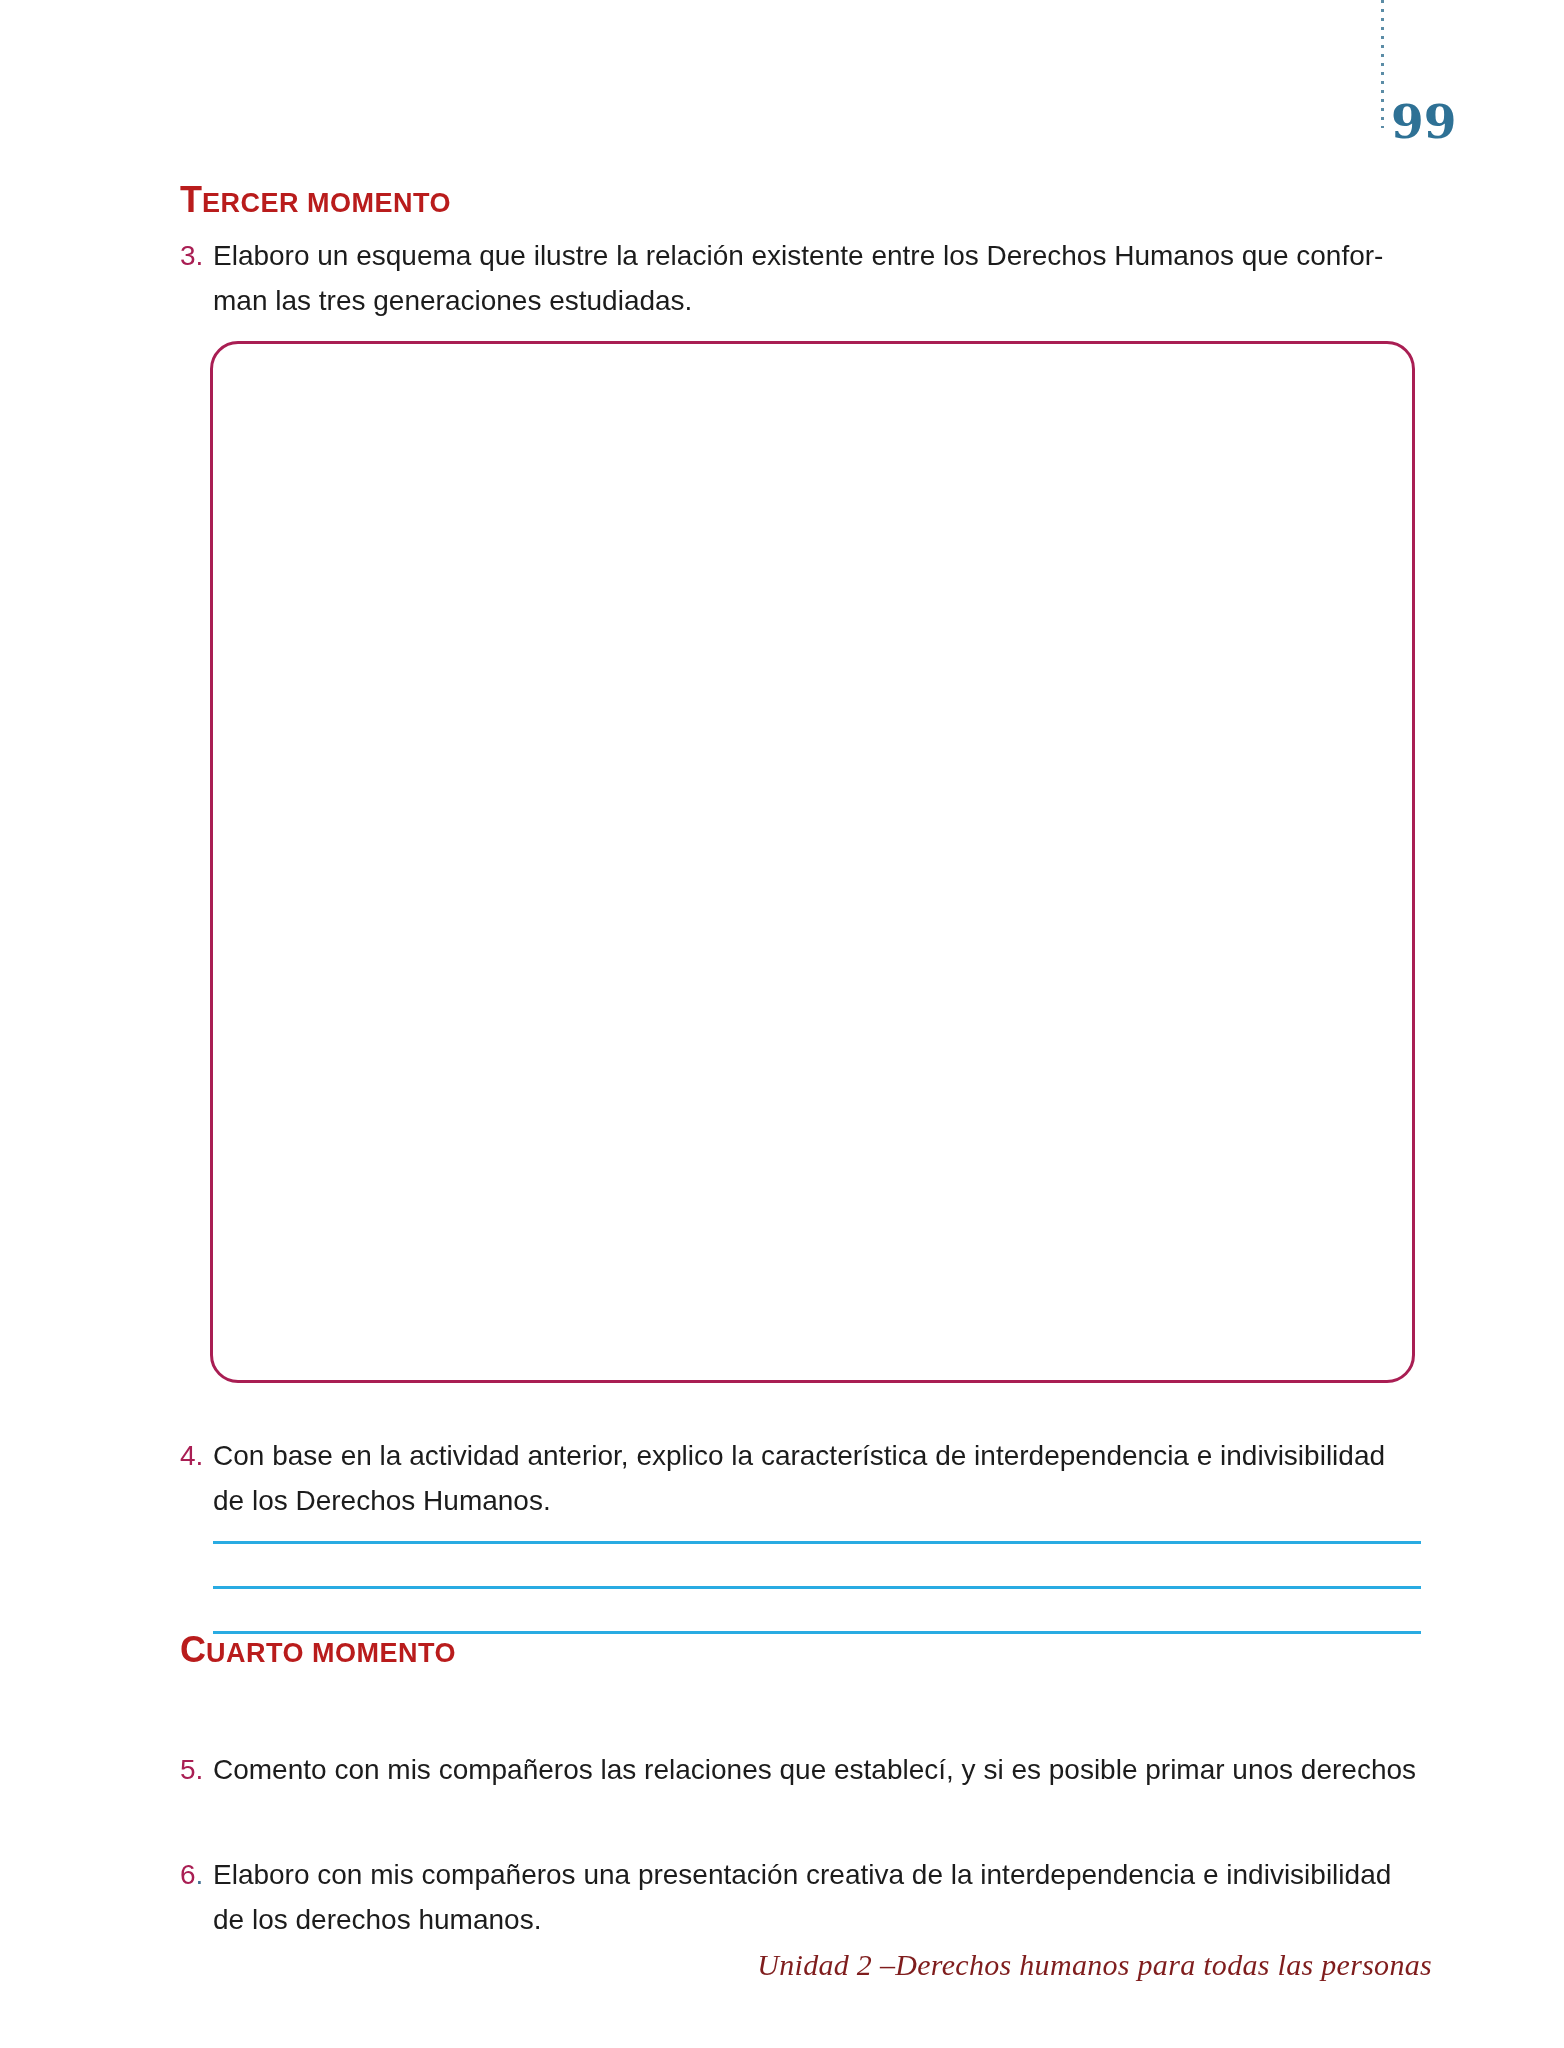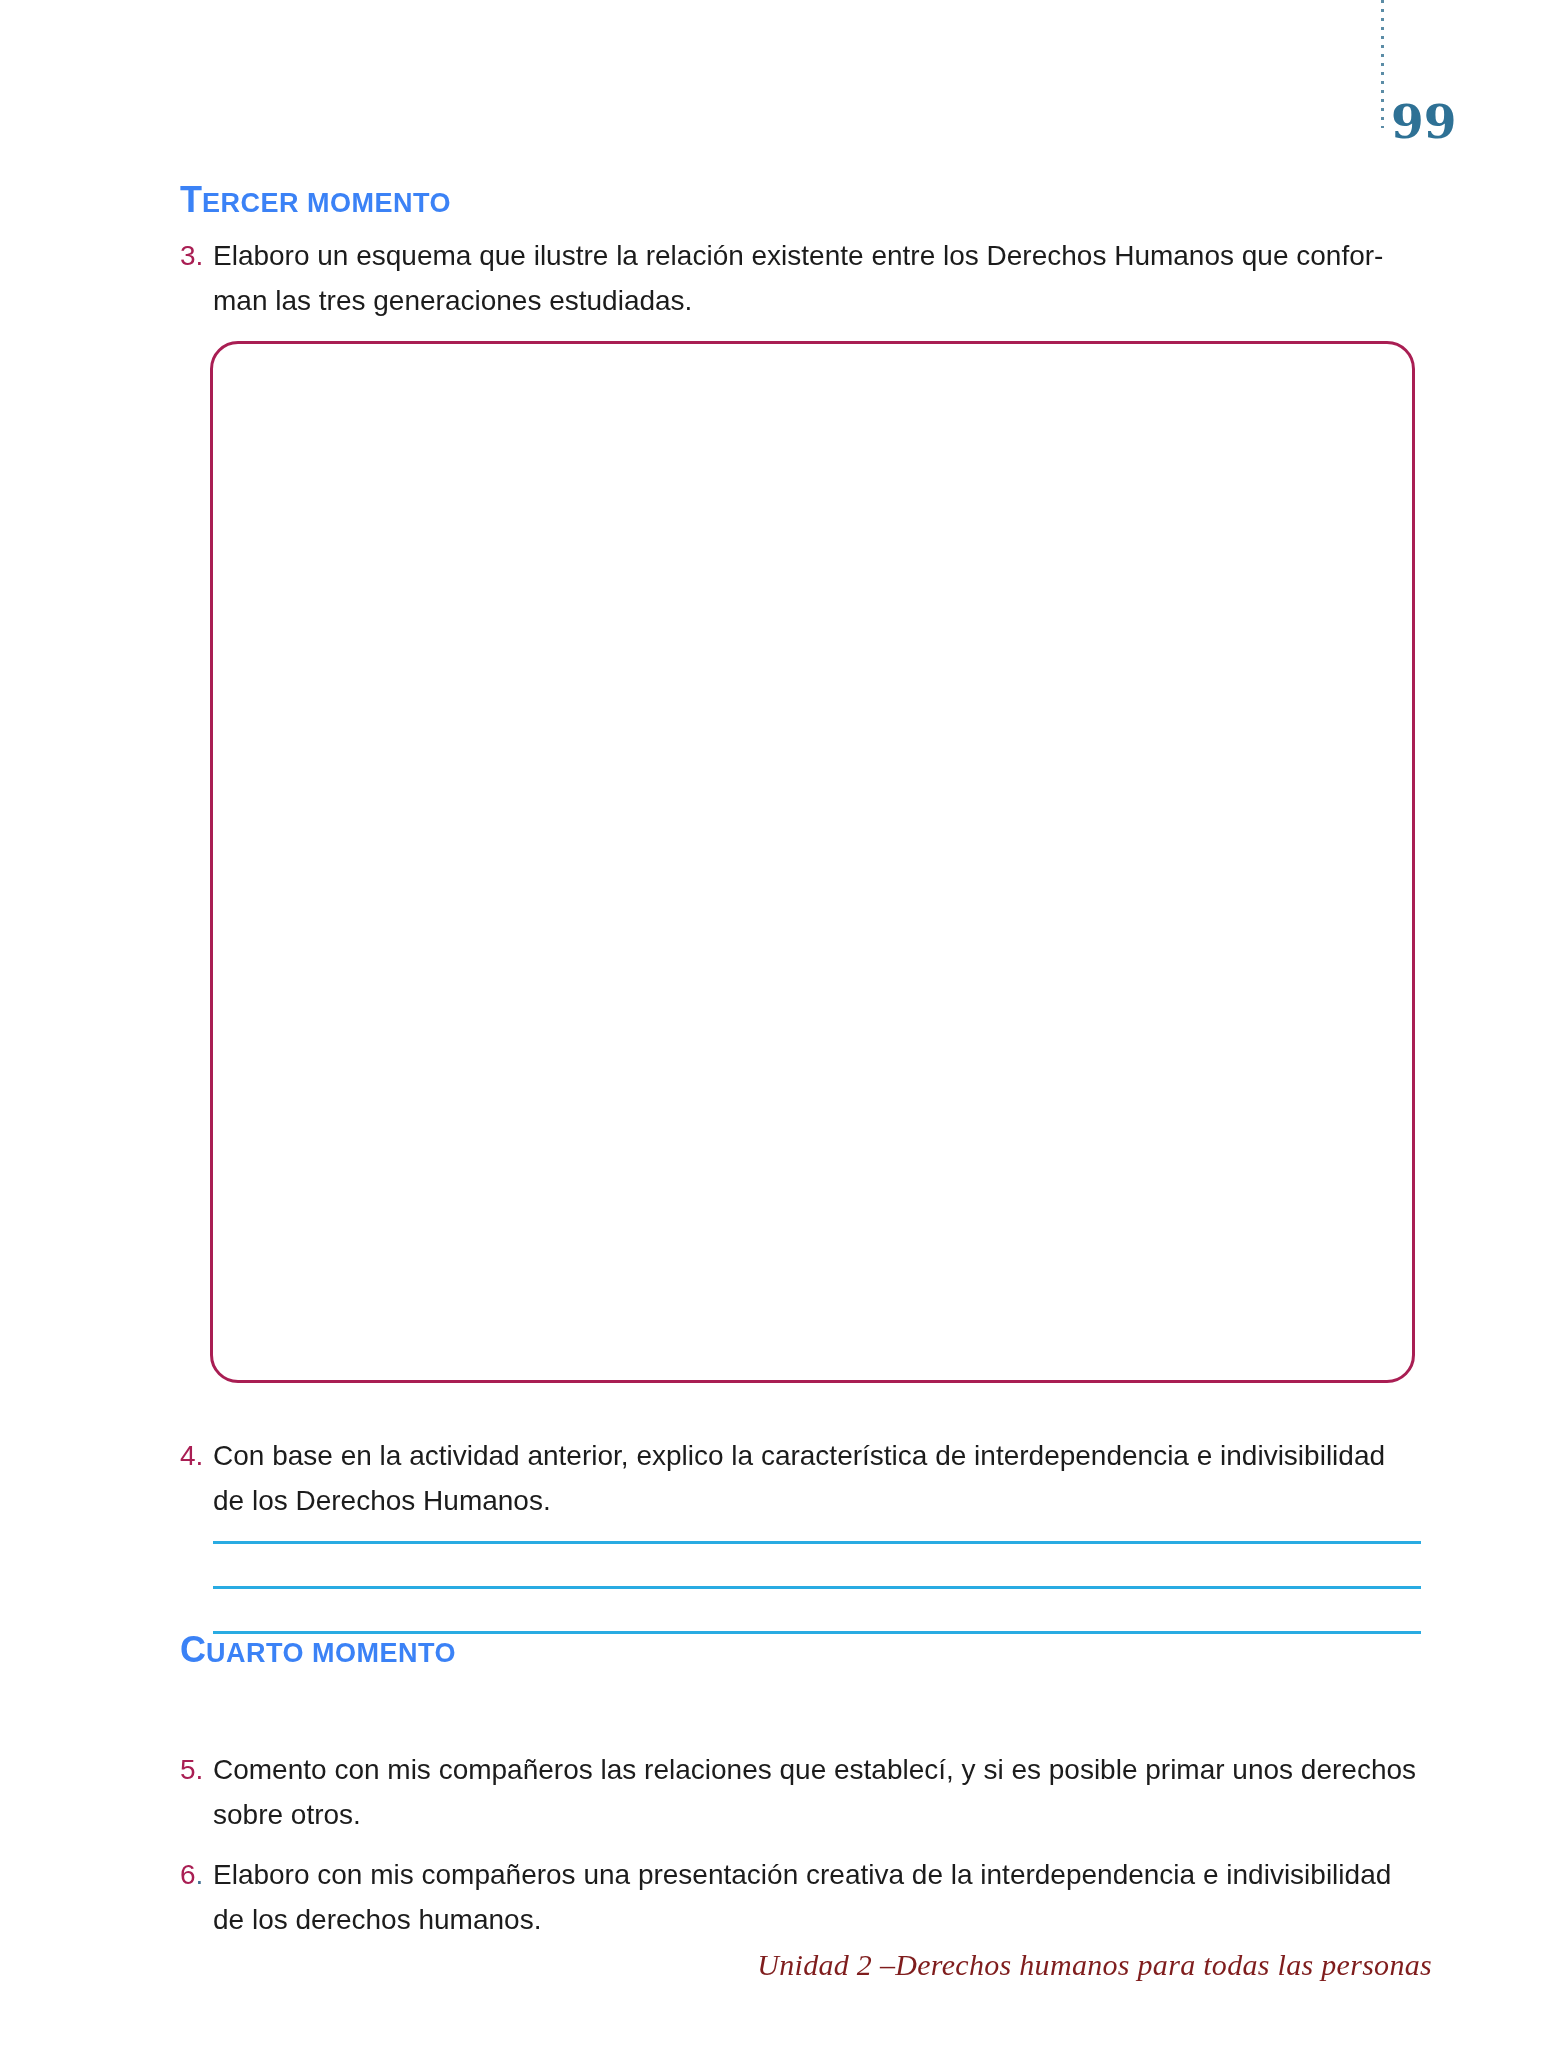--- a/index.html
+++ b/index.html
@@ -35,21 +35,21 @@
     font-weight: bold;
     font-size: 47px;
     line-height: 1;
     color: #2e7195;
   }
 
   
   .moment-heading {
     position: absolute;
     left: 180px;
-    color: #3b82f6;
+    color: #b91c1c;
     font-weight: bold;
     line-height: 36px;
     white-space: nowrap;
   }
   .moment-heading .initial { font-size: 36px; }
   .moment-heading .rest    { font-size: 27px; letter-spacing: 0.5px; }
   .heading-tercer { top: 182px; }
   .heading-cuarto { top: 1632px; }
 
   
@@ -145,21 +145,20 @@
   <div class="answer-line line-3"></div>
 
   <div class="moment-heading heading-cuarto">
     <span class="initial">C</span><span class="rest">UARTO MOMENTO</span>
   </div>
 
   <div class="item item-5">
     <span class="num">5.</span>
     <div class="lines">
       <div>Comento con mis compañeros las relaciones que establecí, y si es posible primar unos derechos</div>
-      <div>sobre otros.</div>
     </div>
   </div>
 
   <div class="item item-6">
     <span class="num"><span>6</span><span class="dot-blue">.</span></span>
     <div class="lines">
       <div>Elaboro con mis compañeros una presentación creativa de la interdependencia e indivisibilidad</div>
       <div>de los derechos humanos.</div>
     </div>
   </div>

